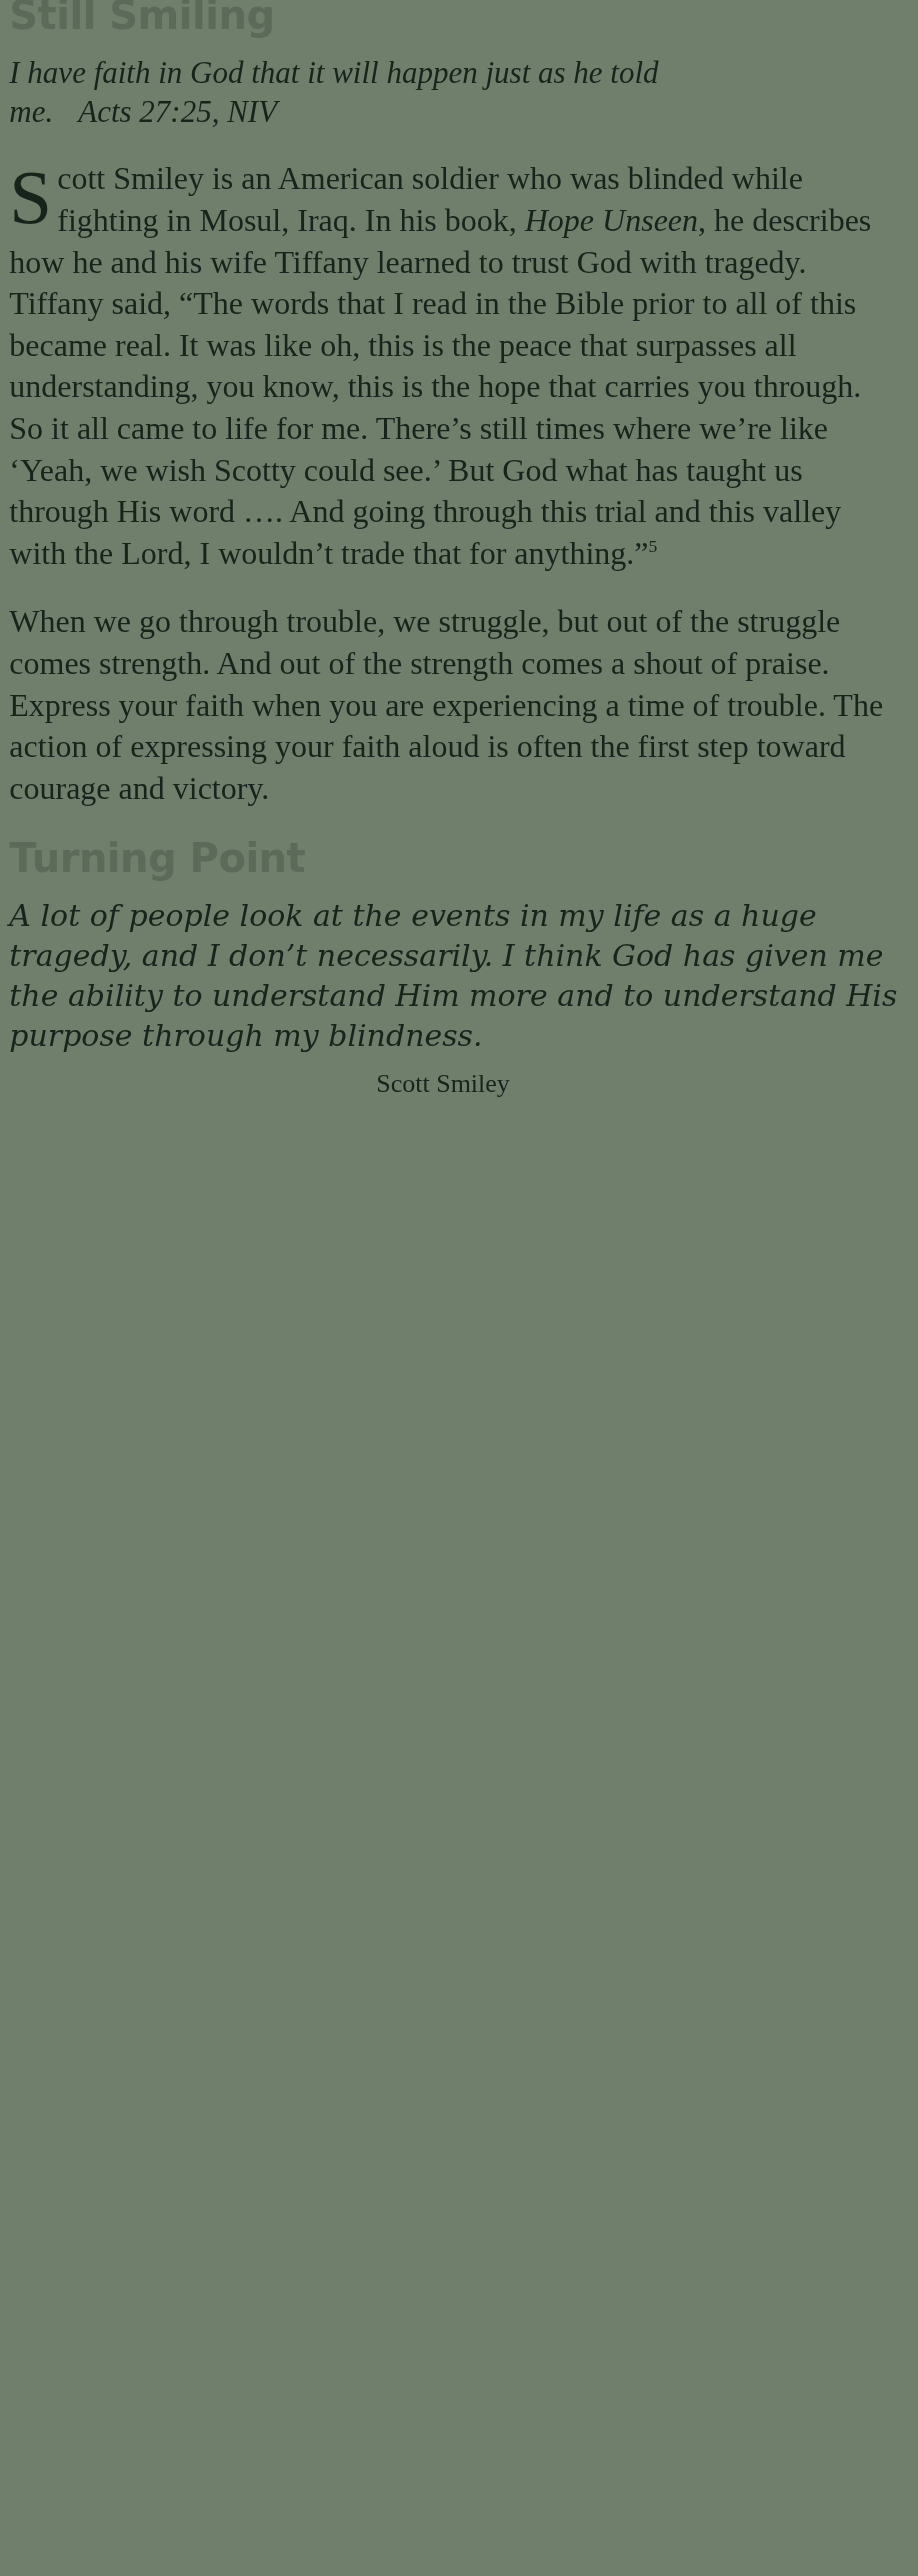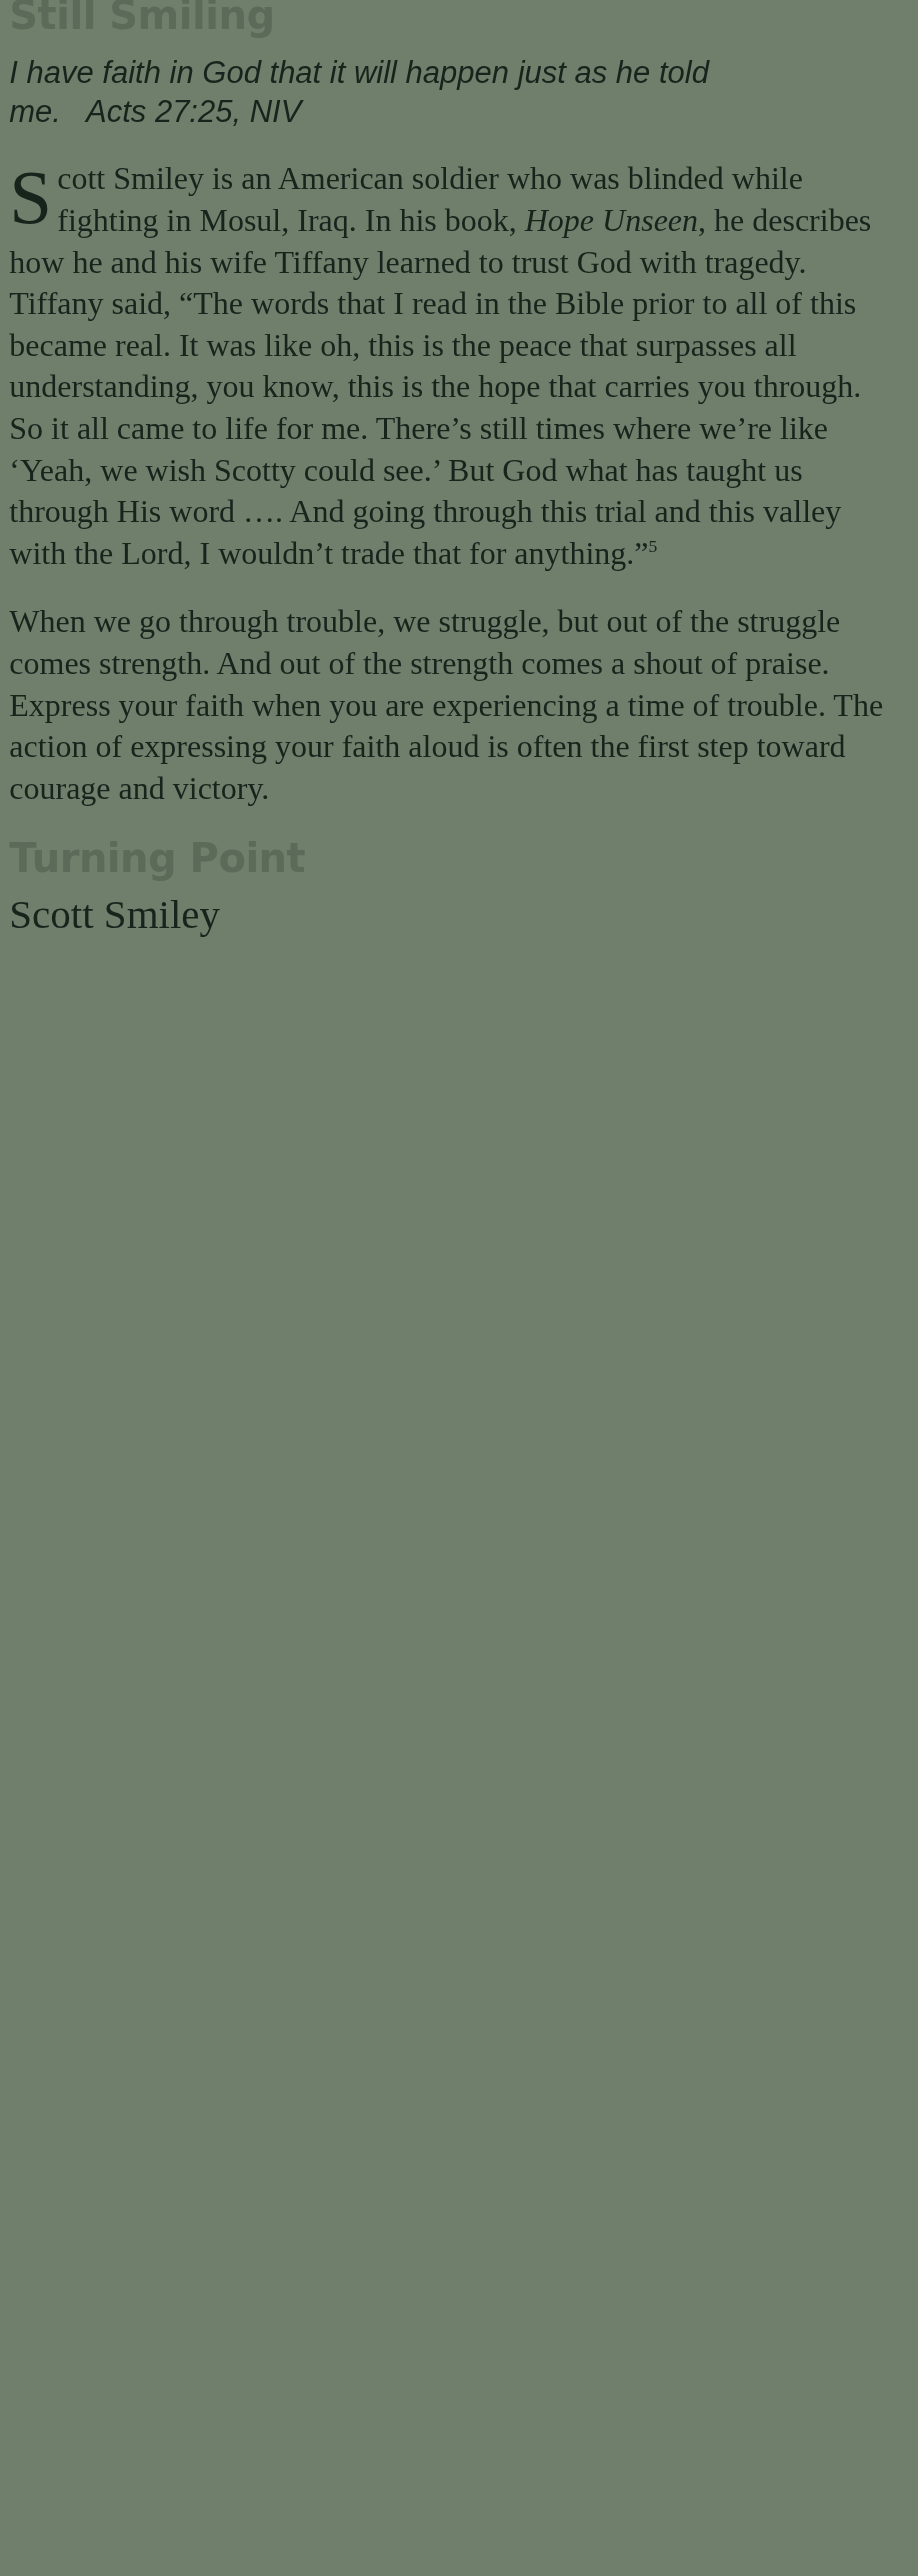--- a/index.html
+++ b/index.html
@@ -28,21 +28,21 @@
     line-height: 1.0;
     letter-spacing: -0.5px;
     color: #5c6b59;
     margin: 0;
     padding-top: 0;
   }
   .heading.first {
     margin-top: -5.2px;
   }
   .epigraph {
-    font-family: Liberation Sans, sans-serif;
+    font-family: Liberation Serif, serif;
     font-style: italic;
     font-size: 31px;
     line-height: 1.26;
     color: #16241c;
     margin: 18.5px 0 0 0;
   }
   .epigraph .ref {
     margin-left: 25px;
     white-space: nowrap;
   }
@@ -75,23 +75,23 @@
   }
   .quote-block {
     font-family: "DejaVu Serif", serif;
     font-style: italic;
     font-size: 30px;
     line-height: 1.34;
     margin: 17.5px 0 0 0;
     color: #16241c;
   }
   .attribution {
-    font-size: 41px;
+    font-size: 26px;
     line-height: 1.2;
-    text-align: left;
+    text-align: center;
     margin: 11.3px 20.6px 0 0;
     color: #16241c;
   }
   .section-gap {
     height: 29px;
   }
 </style>
 </head>
 <body>
 
@@ -106,17 +106,18 @@
   <p class="body-text dropcap-para">
     <span class="dropcap">S</span><span>cott Smiley is an American soldier who was blinded while fighting in Mosul, Iraq. In his book, </span><em class="title">Hope Unseen</em><span>, he describes how he and his wife Tiffany learned to trust God with tragedy. Tiffany said, “The words that I read in the Bible prior to all of this became real. It was like oh, this is the peace that surpasses all understanding, you know, this is the hope that carries you through. So it all came to life for me. There’s still times where we’re like ‘Yeah, we wish Scotty could see.’ But God what has taught us through His word …. And going through this trial and this valley with the Lord, I wouldn’t trade that for anything.”</span><sup>5</sup>
   </p>
 
   <p class="body-text">When we go through trouble, we struggle, but out of the struggle comes strength. And out of the strength comes a shout of praise. Express your faith when you are experiencing a time of trouble. The action of expressing your faith aloud is often the first step toward courage and victory.</p>
 
   <div class="section-gap"></div>
 
   <h2 class="heading">Turning Point</h2>
 
+  <p class="quote-block">A lot of people look at the events in my life as a huge tragedy, and I don’t necessarily. I think God has given me the ability to understand Him more and to understand His purpose through my blindness.</p>
 
   <p class="attribution">Scott Smiley</p>
 
 </div>
 
 
 </body></html>

